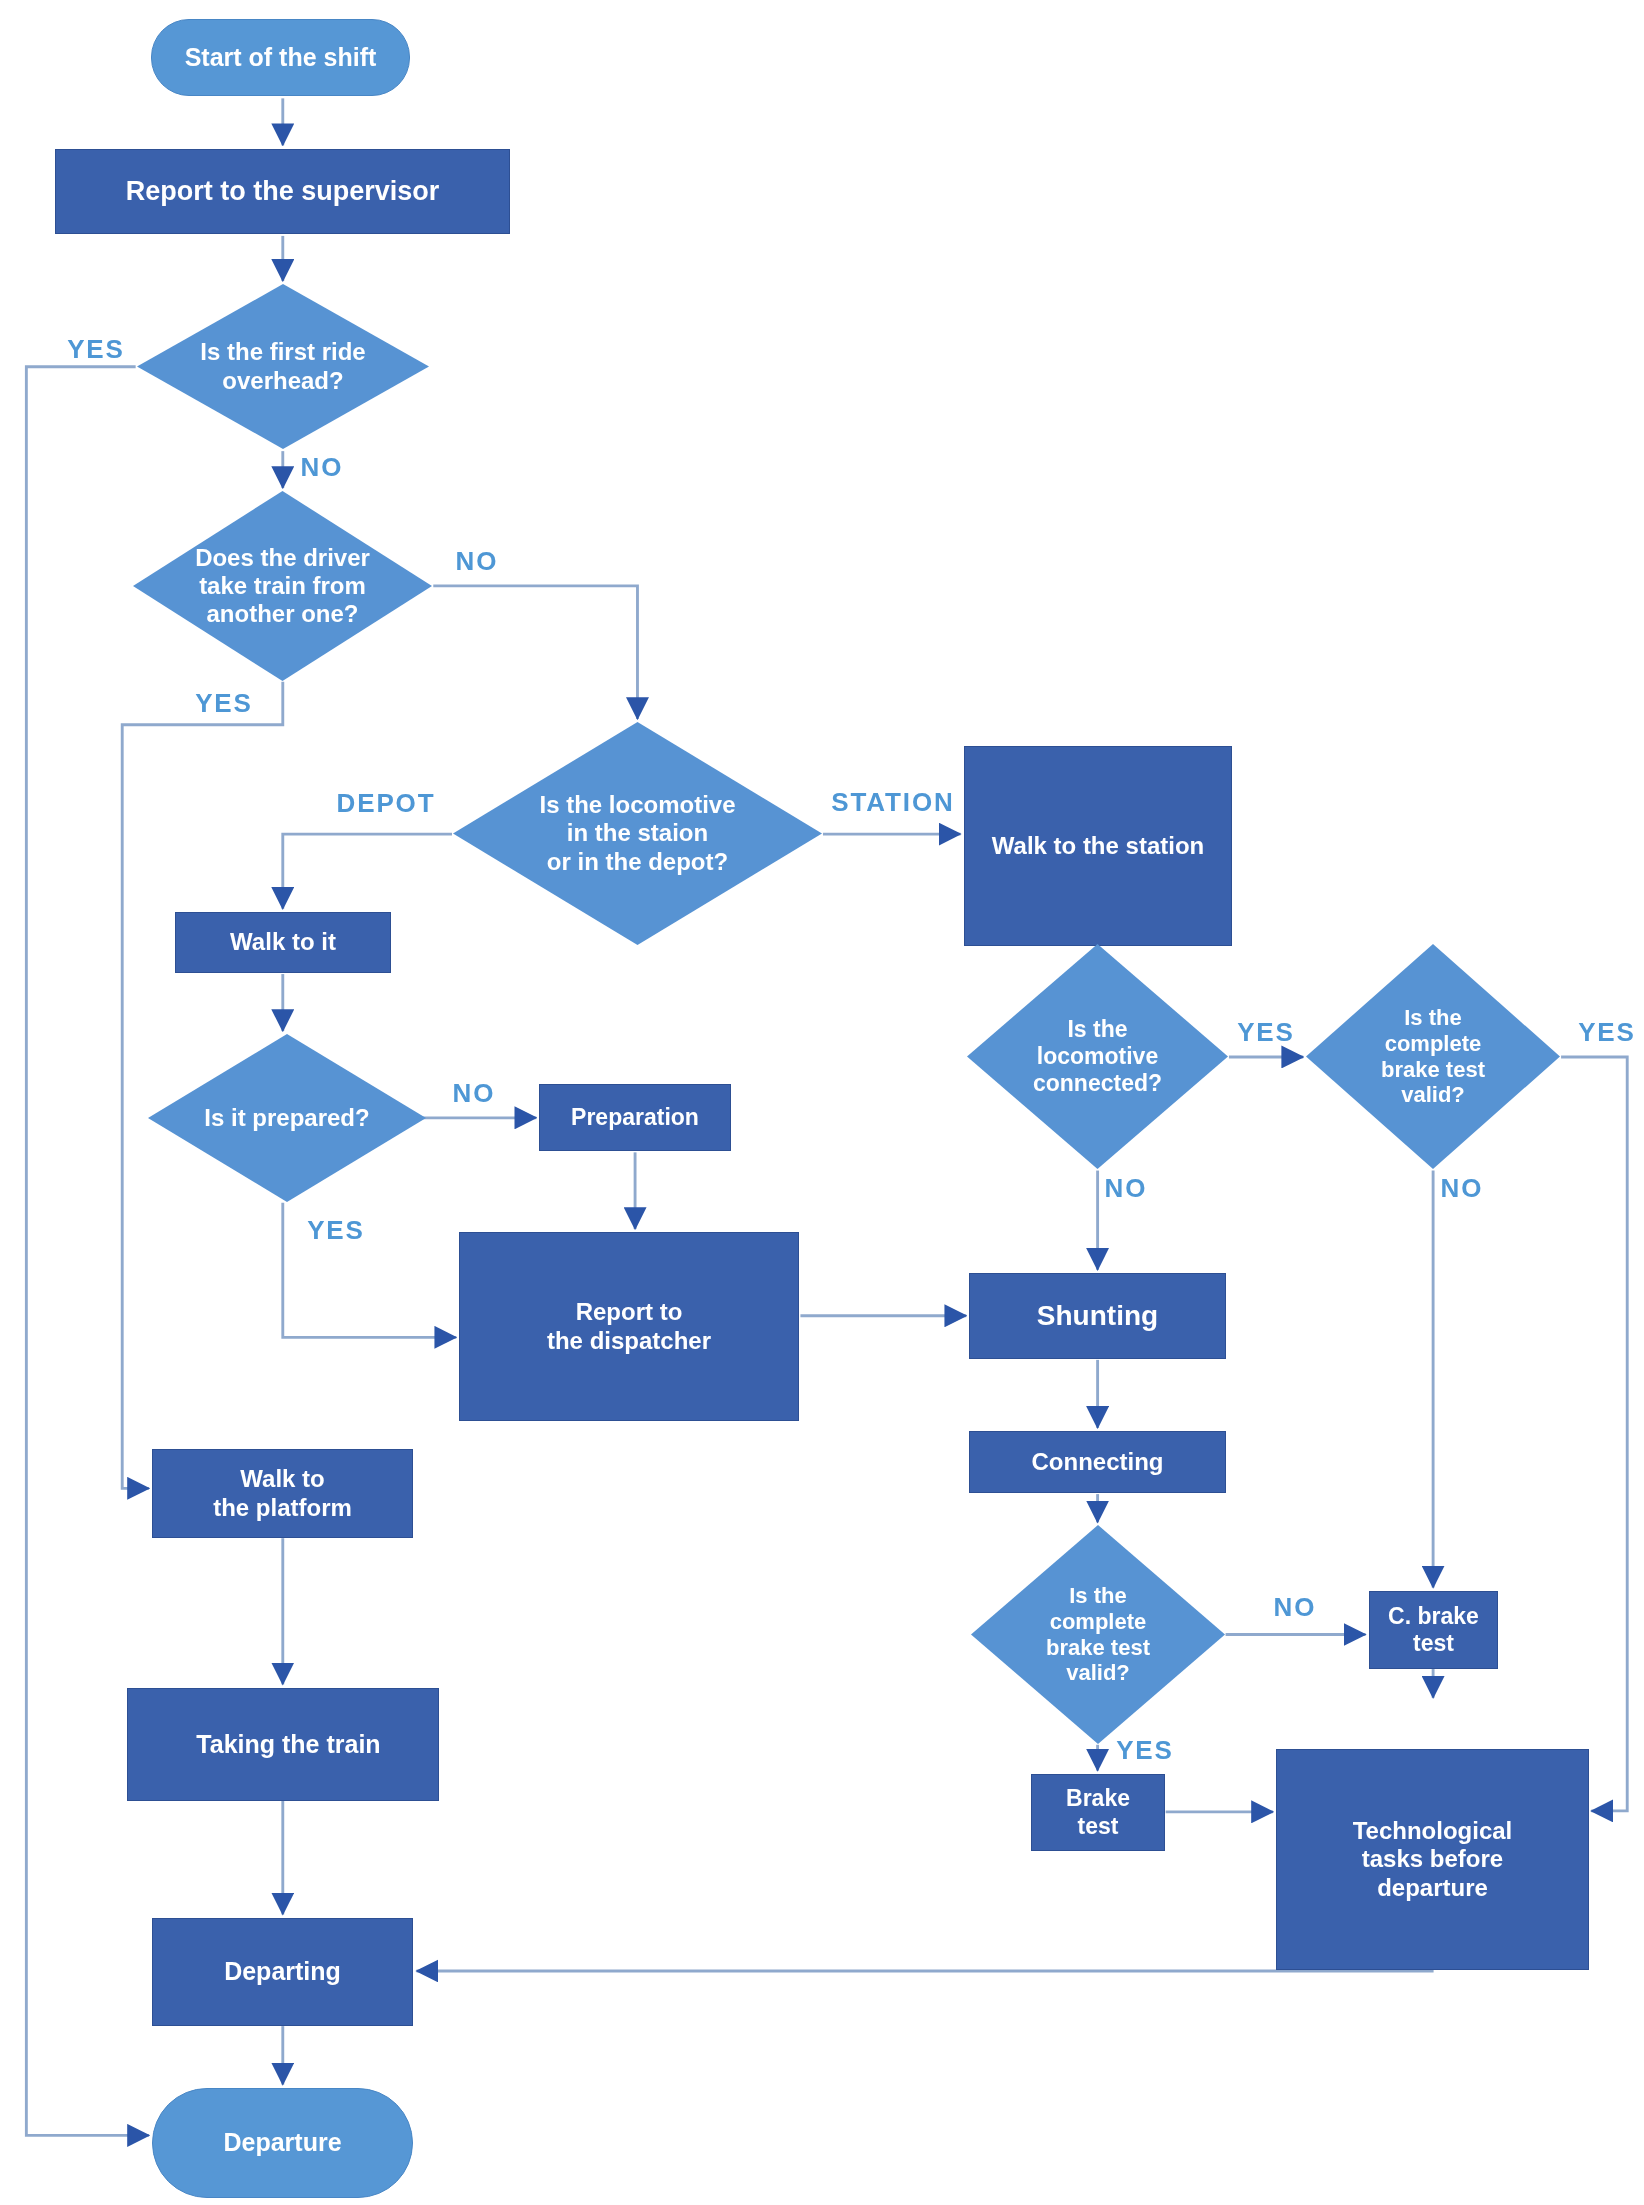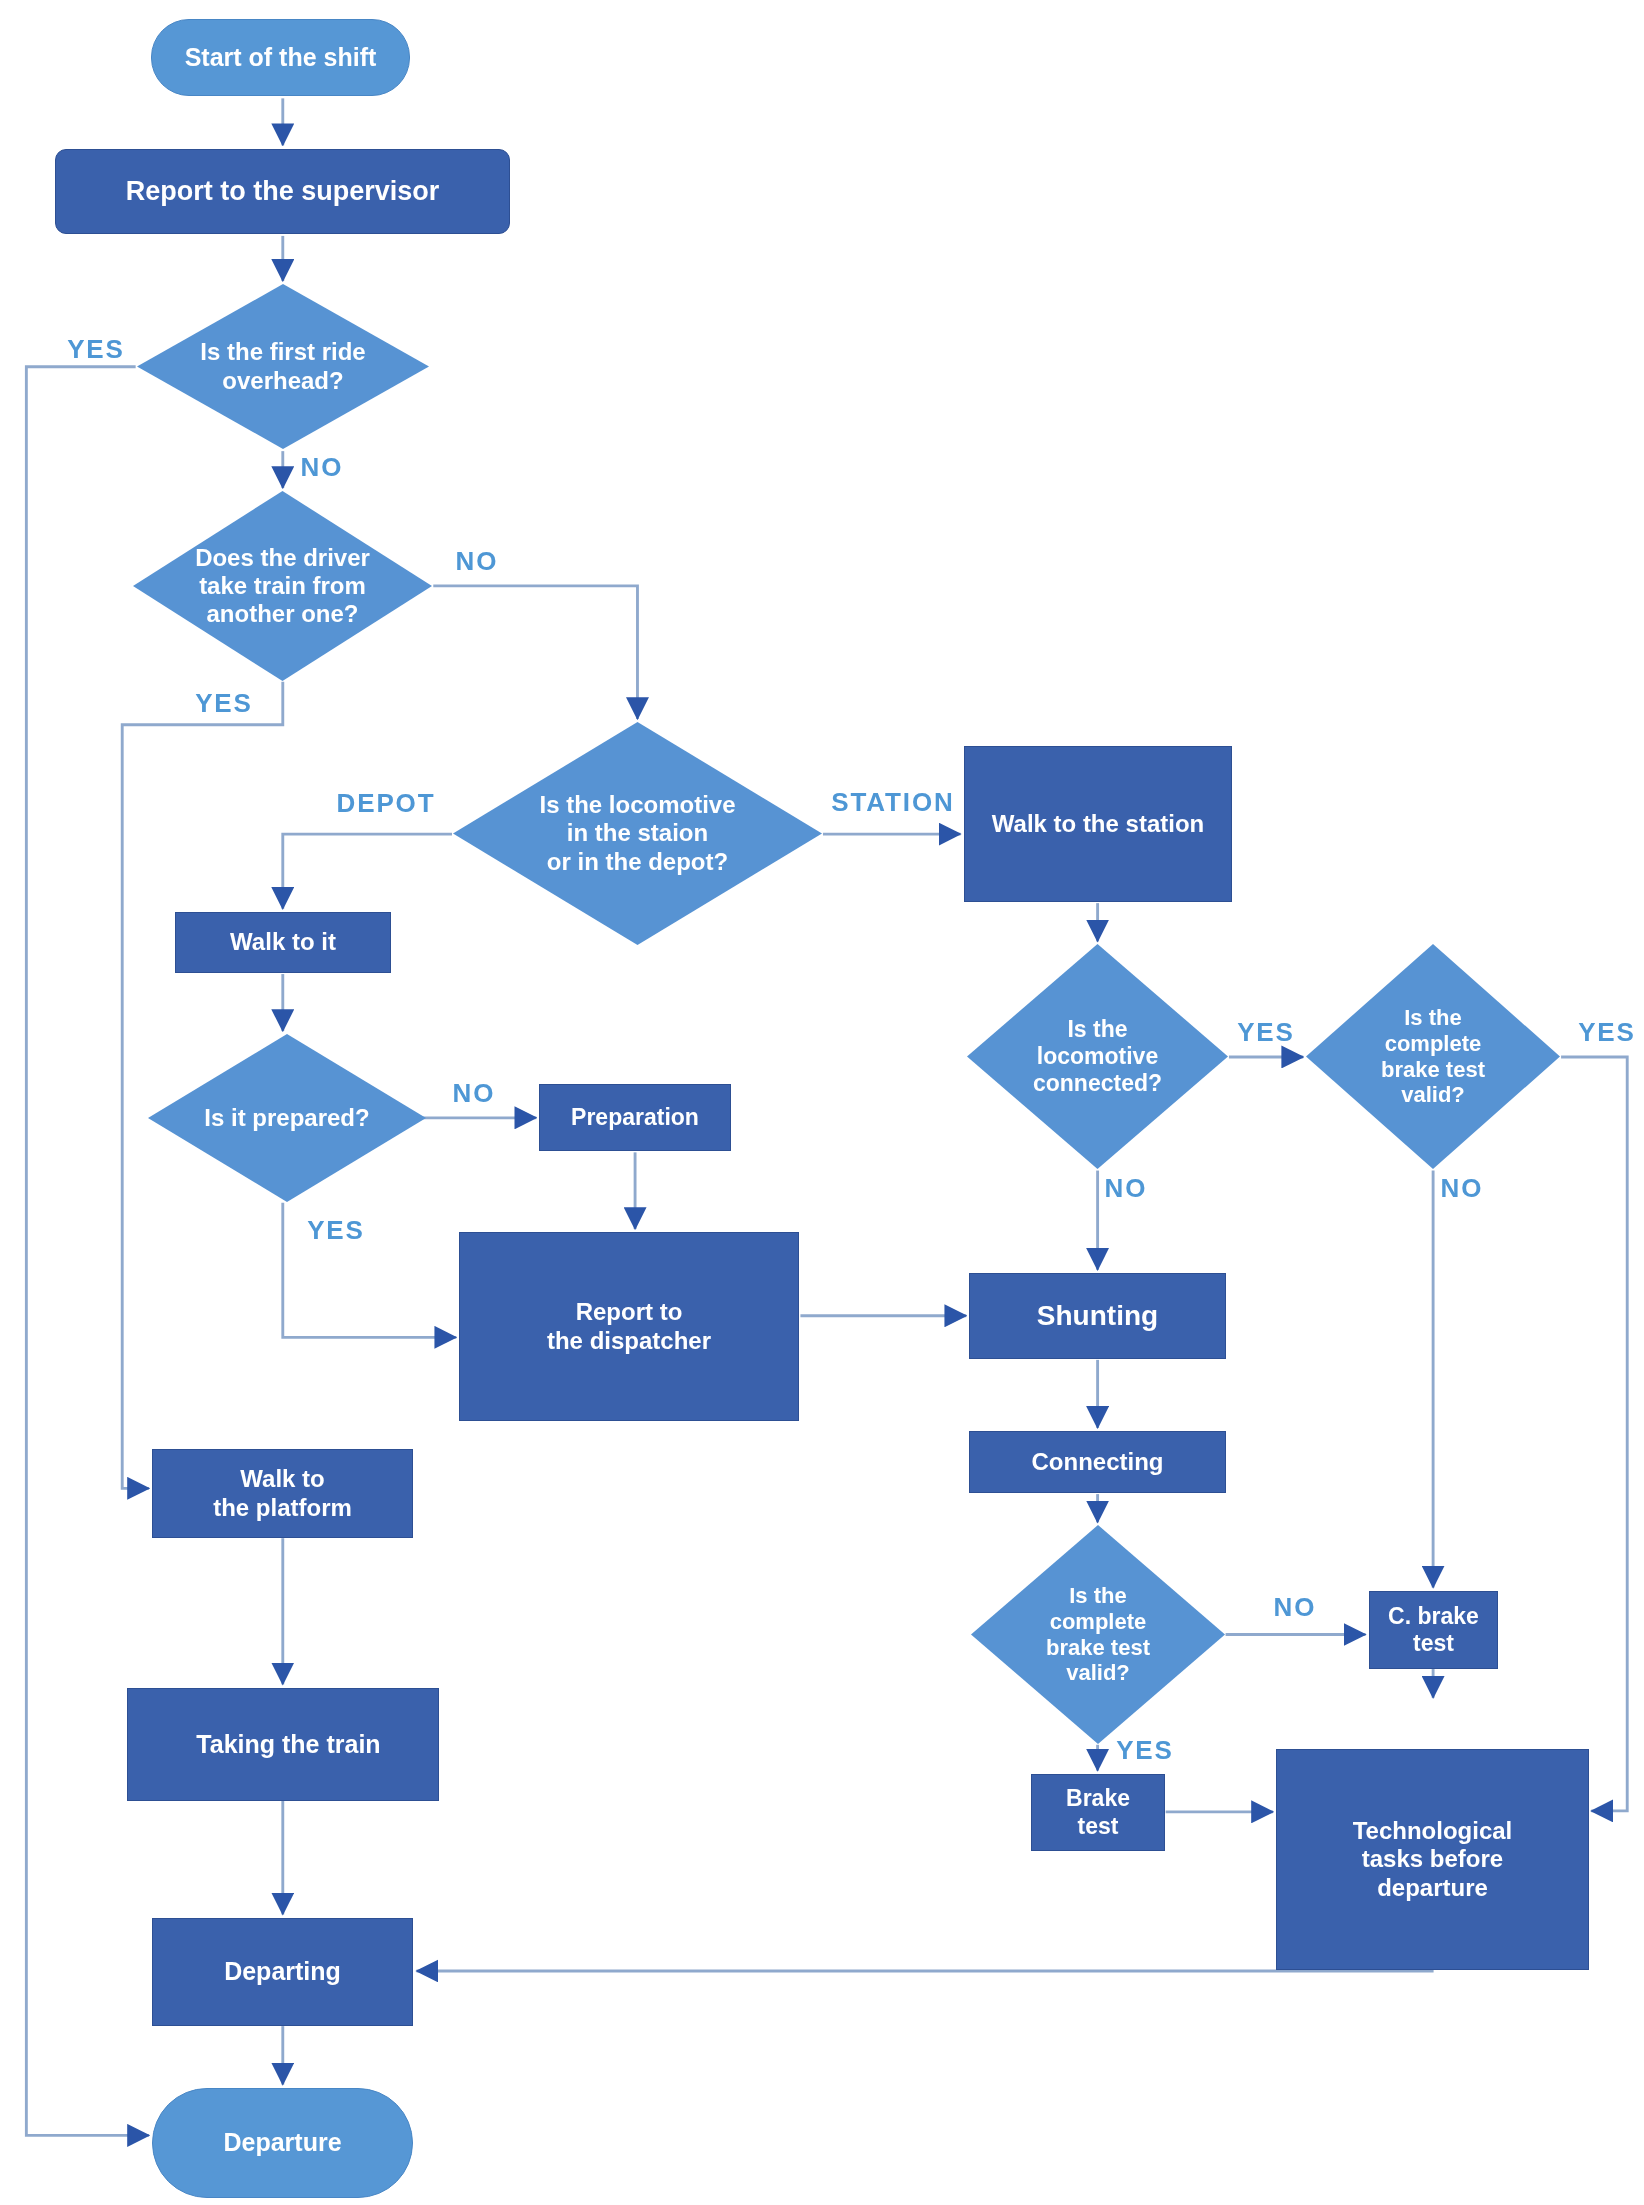--- a/index.html
+++ b/index.html
@@ -60,34 +60,34 @@
     <polyline class="edge" points="2432,3780 2656,3780" marker-end="url(#arrow)"></polyline>
     <polyline class="edge" points="2990,3482 2990,3542" marker-end="url(#arrow)"></polyline>
     <polyline class="edge" points="2988,4010 2988,4112 869,4112" marker-end="url(#arrow)"></polyline>
     <polyline class="edge" points="590,3209 590,3514" marker-end="url(#arrow)"></polyline>
     <polyline class="edge" points="590,3757 590,3994" marker-end="url(#arrow)"></polyline>
     <polyline class="edge" points="590,4227 590,4349" marker-end="url(#arrow)"></polyline>
   </svg>
 
   <div class="node terminal" style="left:151px;top:19px;width:259px;height:77px;border-radius:38px;">Start of the shift</div>
 
-  <div class="node process" style="left:55px;top:149px;width:455px;height:85px;font-size:27px;border-radius:11px;">Report to the supervisor</div>
+  <div class="node process" style="left:55px;top:149px;width:455px;height:85px;font-size:27px;">Report to the supervisor</div>
 
   <div class="node decision" style="left:137px;top:284px;width:292px;height:165px;">Is the first ride
 overhead?</div>
 
   <div class="node decision" style="left:133px;top:491px;width:299px;height:190px;">Does the driver
 take train from
 another one?</div>
 
   <div class="node decision" style="left:453px;top:722px;width:369px;height:223px;">Is the locomotive
 in the staion
 or in the depot?</div>
 
-  <div class="node process" style="left:964px;top:746px;width:268px;height:156px;font-size:24px;">Walk to the station</div>
+  <div class="node process" style="left:964px;top:746px;width:268px;height:200px;font-size:24px;">Walk to the station</div>
 
   <div class="node process" style="left:175px;top:912px;width:216px;height:61px;font-size:24px;">Walk to it</div>
 
   <div class="node decision" style="left:148px;top:1034px;width:278px;height:168px;">Is it prepared?</div>
 
   <div class="node process" style="left:539px;top:1084px;width:192px;height:67px;font-size:23px;">Preparation</div>
 
   <div class="node process" style="left:459px;top:1232px;width:340px;height:189px;font-size:24px;">Report to
 the dispatcher</div>
 

